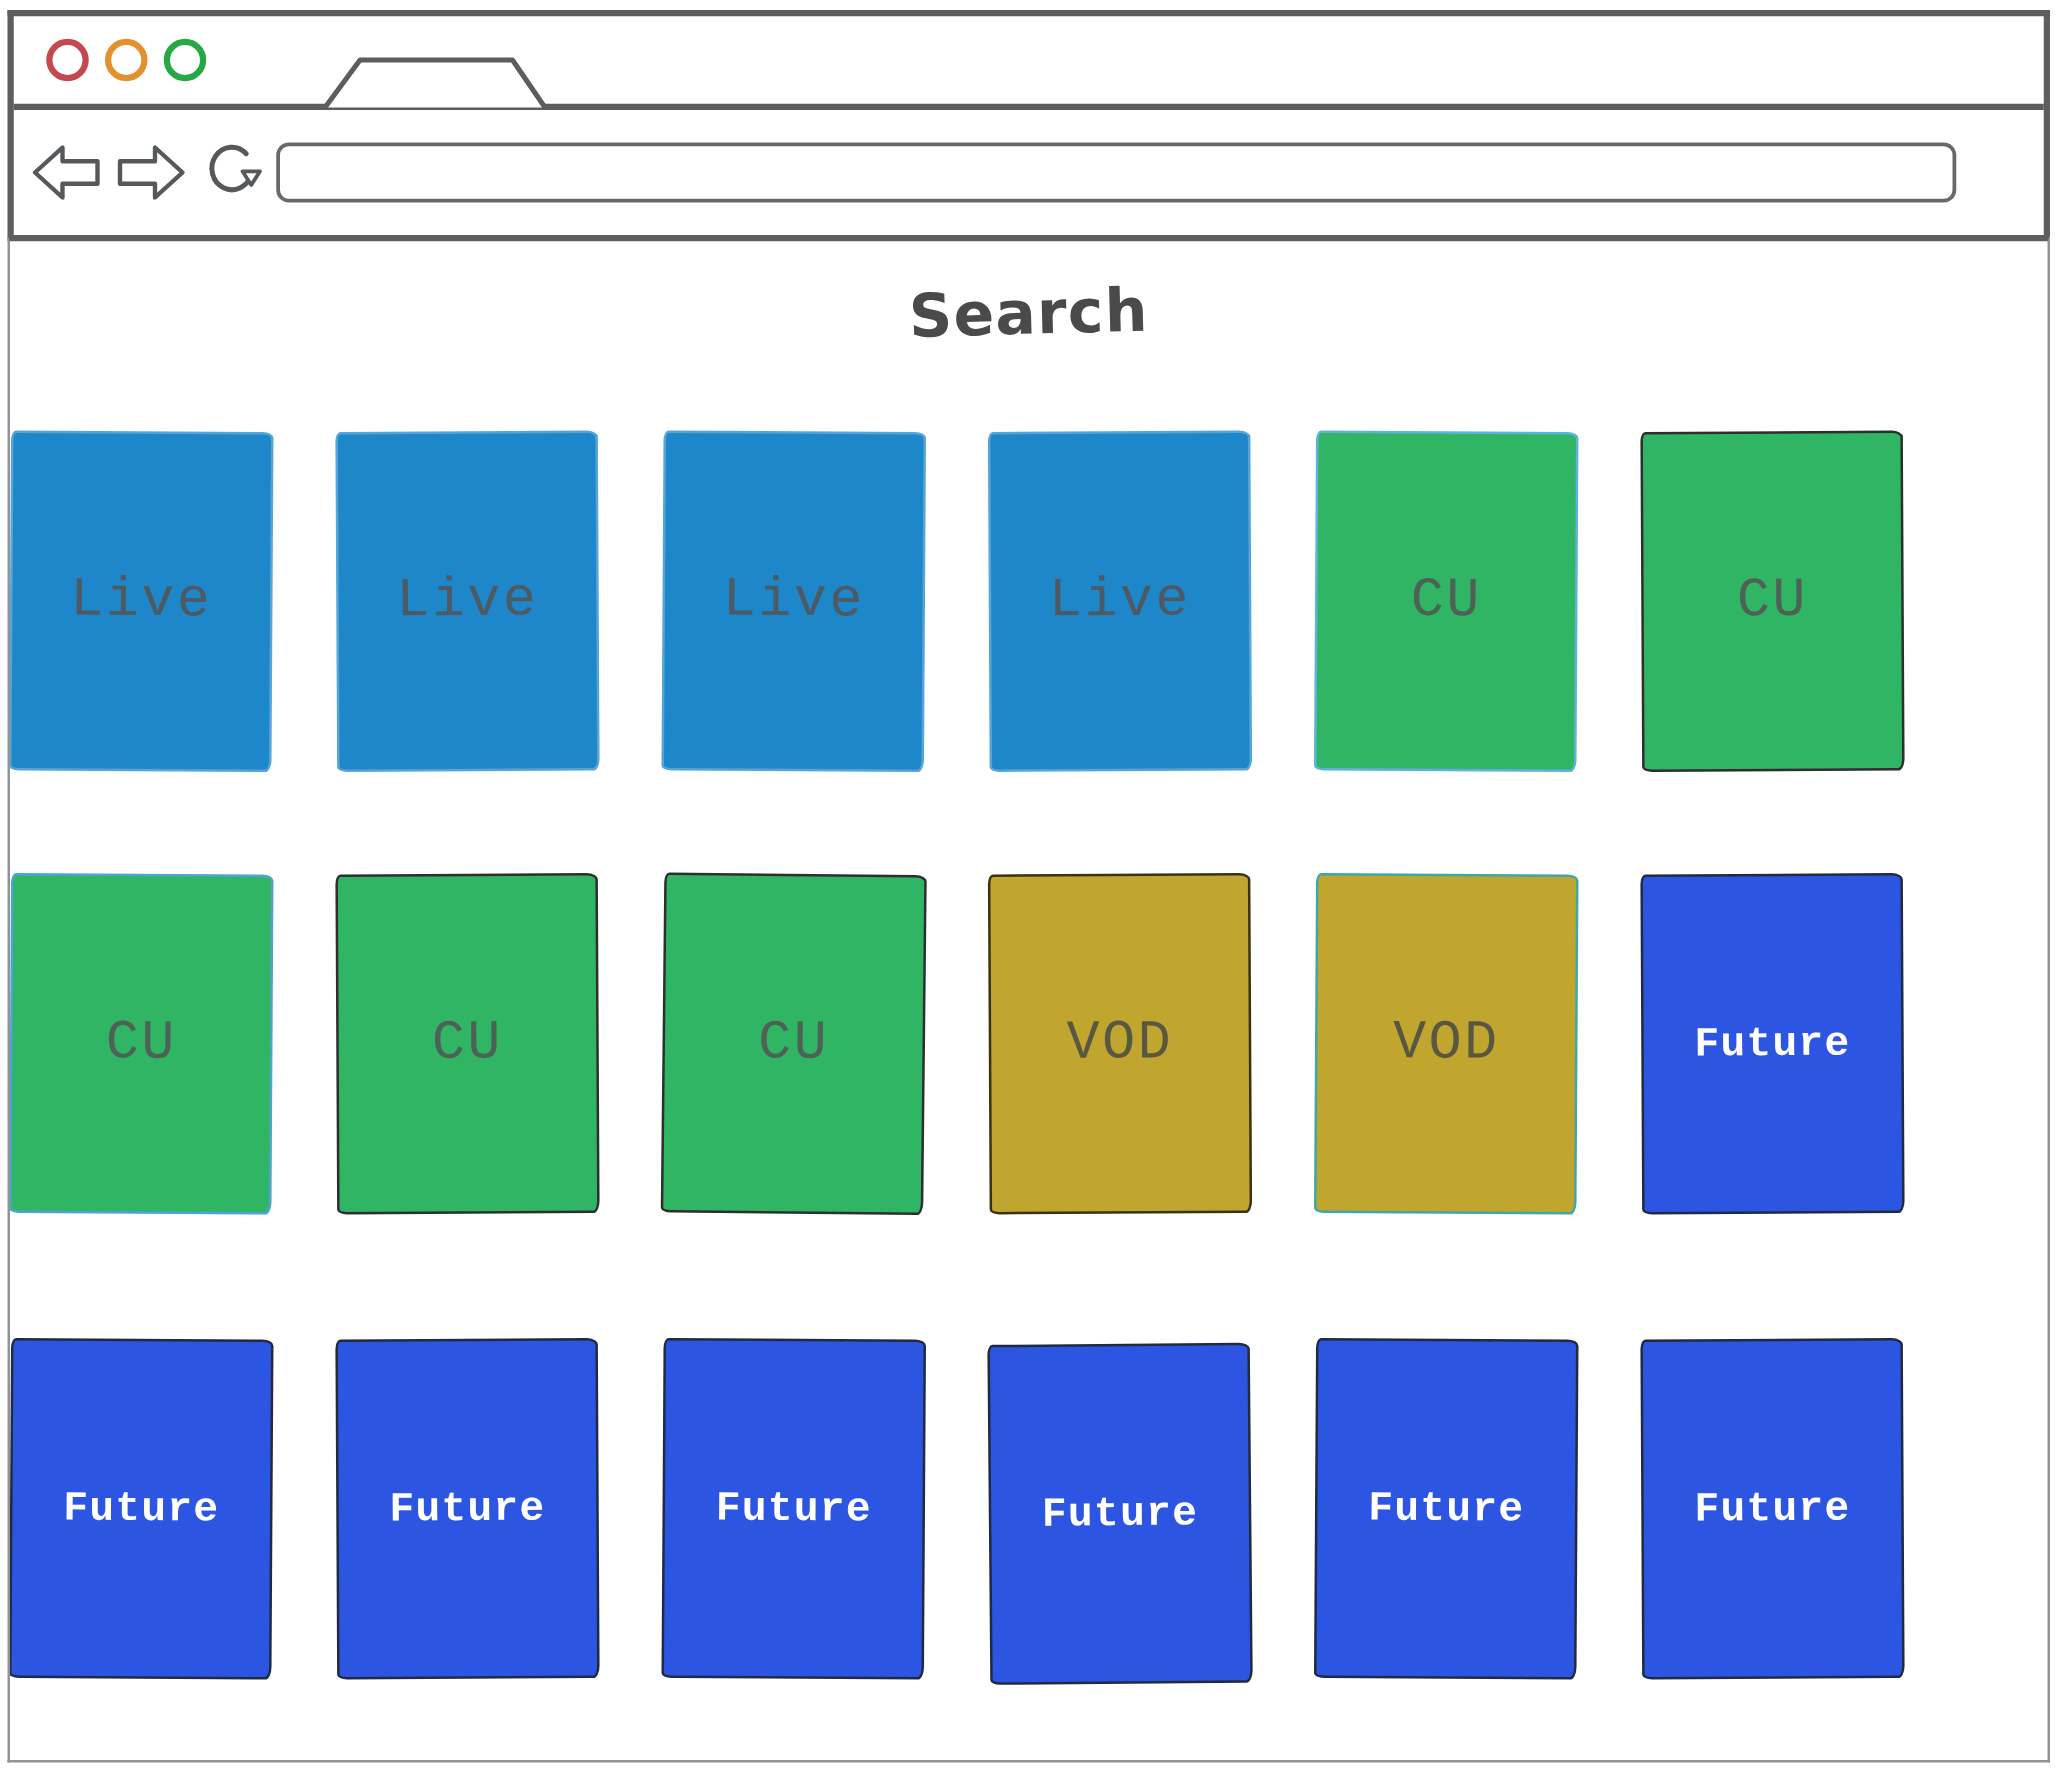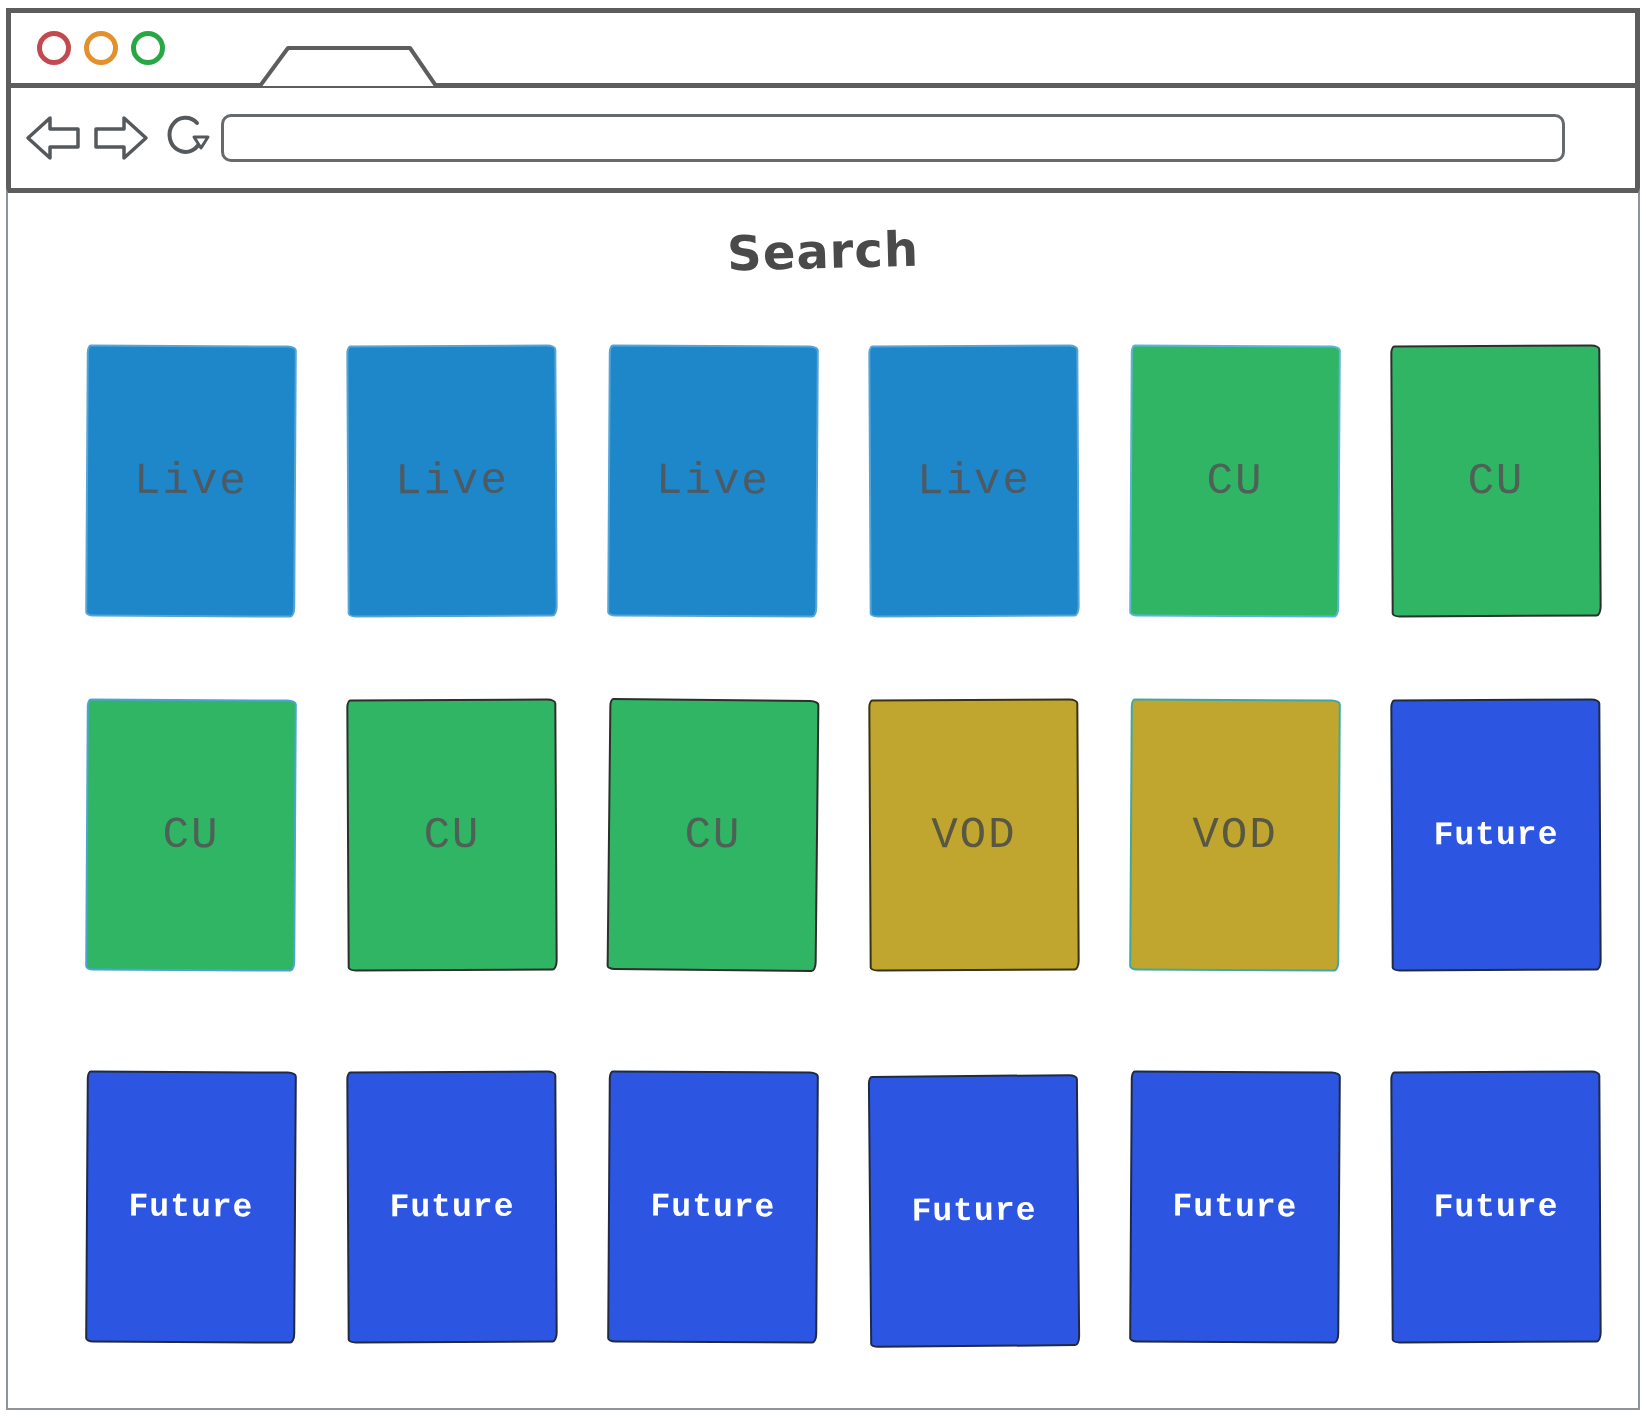--- a/index.html
+++ b/index.html
@@ -22,21 +22,21 @@
   .reload-btn{margin-left:38px;}
   .url-input{margin-left:10px;width:1310px;height:42px;border:3px solid #666a6d;
     border-radius:10px;font-size:22px;padding:0 14px;color:#444;outline:none;
     font-family:"Liberation Sans",sans-serif;background:#fff;}
   
   .content{flex:1;border:2px solid #8f9498;border-top:5px solid #5d5d5d;
     box-sizing:border-box;padding-top:26px;overflow:hidden;background:#fff;}
   .page-title{height:64px;line-height:64px;text-align:center;font-size:48px;
     font-weight:bold;color:#4a4a4a;letter-spacing:1px;
     font-family:"DejaVu Sans",sans-serif;transform:rotate(-1.5deg);}
-  .grid{margin-top:62px;padding-left:78px;}
+  .grid{margin-top:62px;}
   .card-row{display:flex;gap:51px;}
   .card-row + .card-row{margin-top:82px;}
   .card-row:nth-child(3){margin-top:100px;}
   .card{width:210px;height:272px;box-sizing:border-box;border:2px solid #333;
     display:flex;align-items:center;justify-content:center;
     border-radius:4px 9px 5px 8px / 8px 5px 10px 4px;}
   .card-label{font-family:"Liberation Mono",monospace;}
   .card.live .card-label,.card.cu .card-label,.card.vod .card-label{
     font-size:44px;letter-spacing:2px;}
   .card.future .card-label{font-size:33px;font-weight:bold;letter-spacing:1px;}

